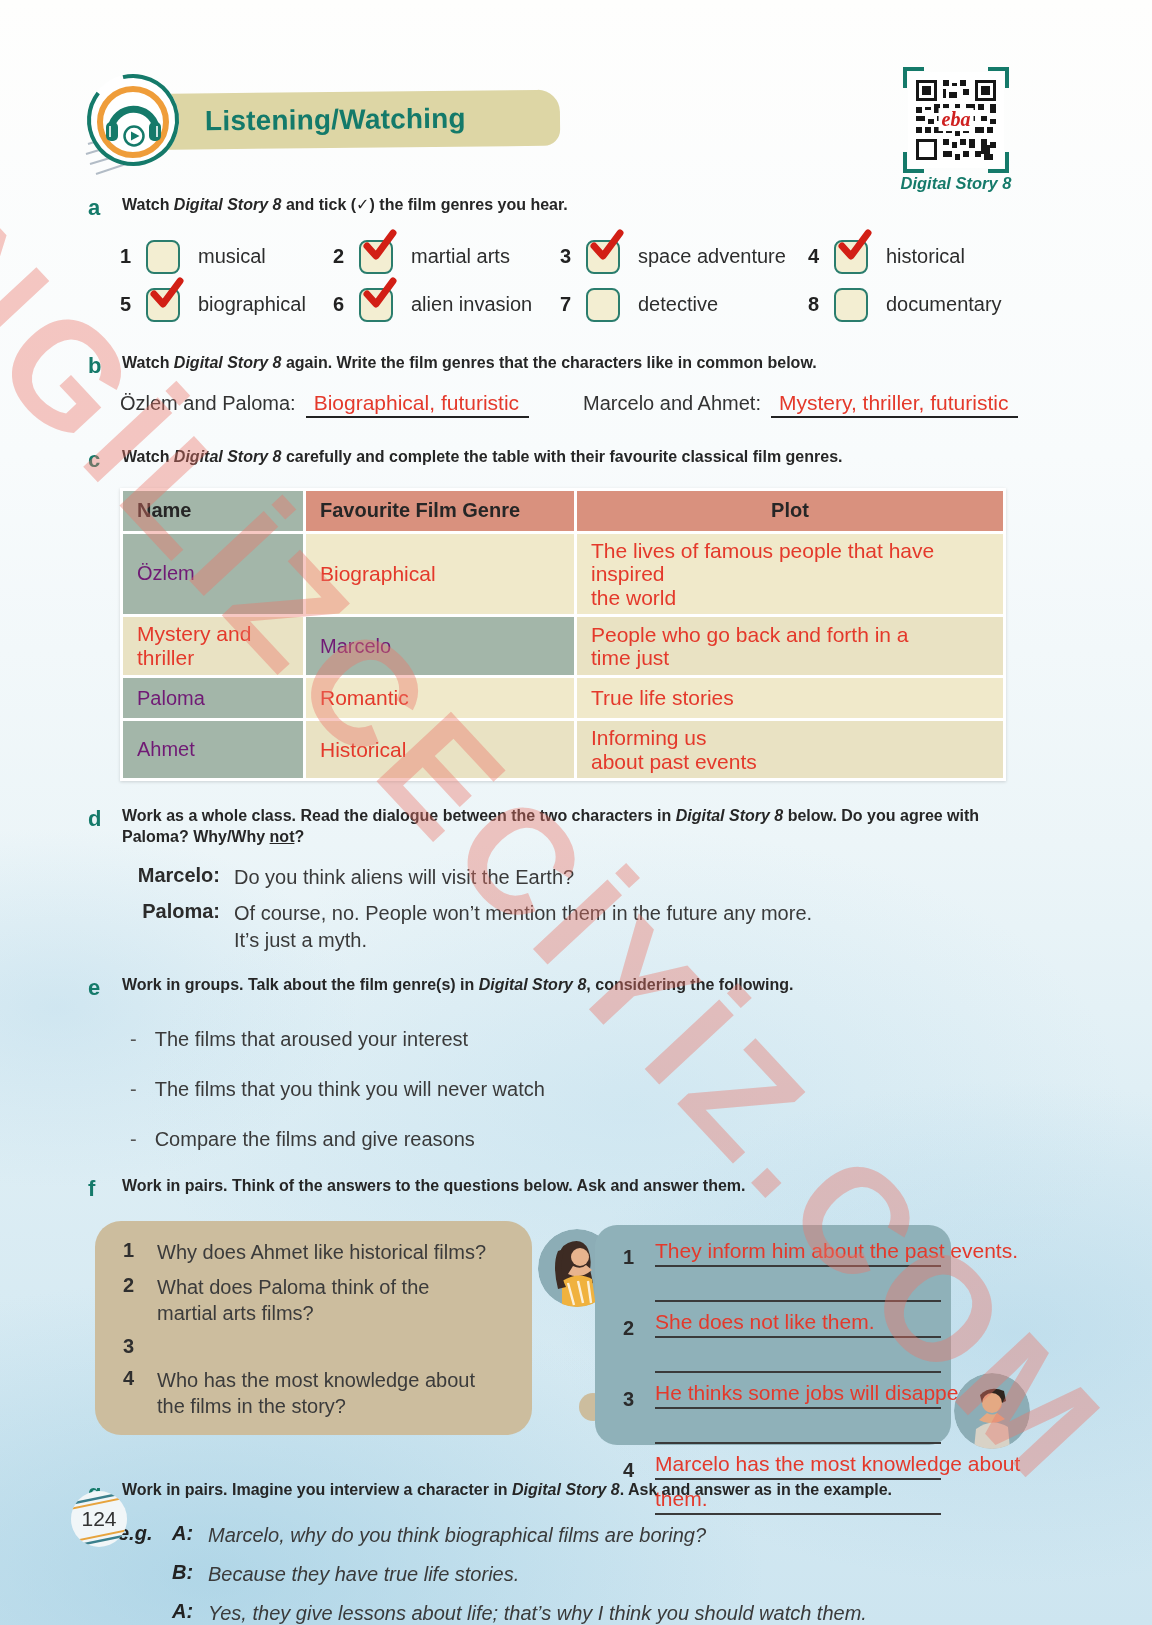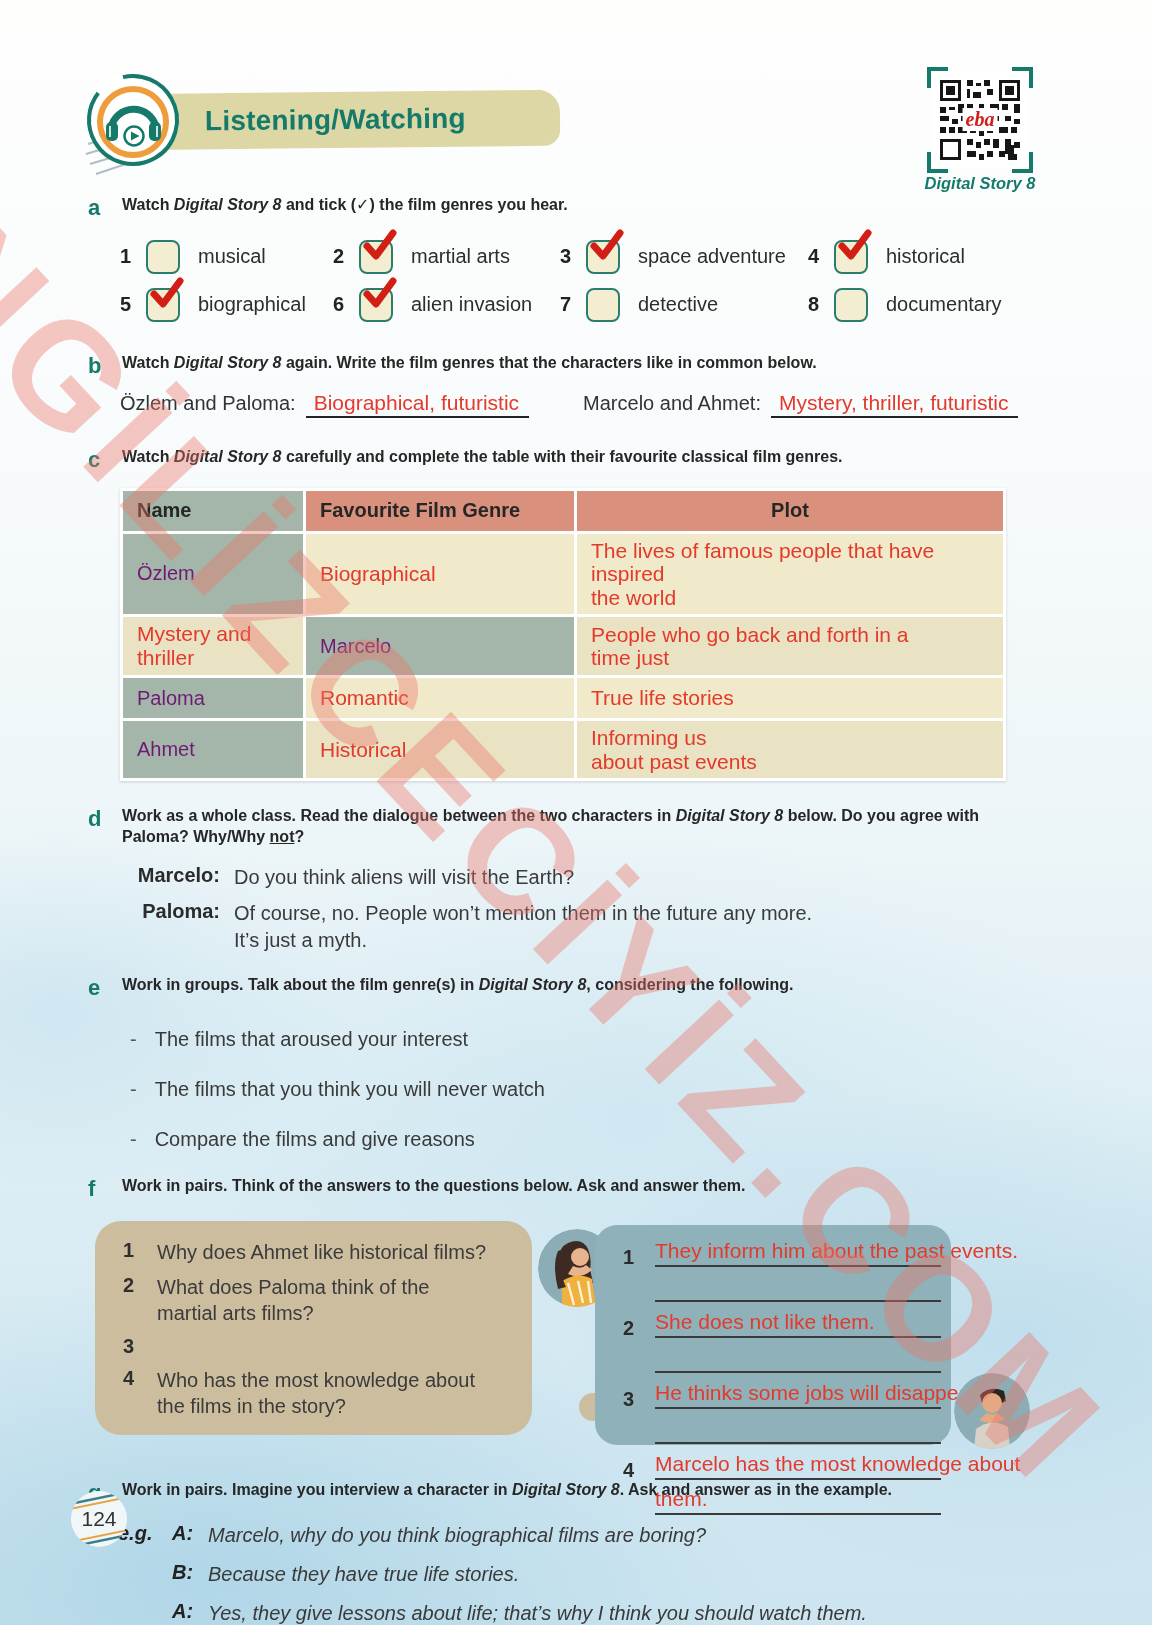--- a/index.html
+++ b/index.html
@@ -13,21 +13,21 @@
       linear-gradient(to bottom,#fefefd 0%,#f8fbfc 28%,#ecf5f8 52%,#dcedf4 72%,#cde5f0 100%);}
   .watermark{position:absolute;left:-28px;top:148px;width:2600px;z-index:6;pointer-events:none;
     transform:rotate(47deg);transform-origin:0 0;white-space:nowrap;
     font-size:148px;font-weight:700;letter-spacing:12px;color:rgba(235,118,106,.40);}
   
   .hdr{position:relative;margin:80px 0 0 88px;height:92px;}
   .hdr-banner{position:absolute;left:22px;top:12px;width:450px;height:56px;background:#ddd6a5;
     border-radius:18px 22px 16px 20px;transform:rotate(-.6deg);display:flex;align-items:center;padding-left:95px;box-sizing:border-box;}
   .hdr-banner h1{margin:0;font-size:28px;font-weight:700;color:#147a6a;letter-spacing:.2px;}
   .hdr-icon{position:absolute;left:-8px;top:-14px;z-index:2;}
-  .qr{position:absolute;left:924px;top:72px;width:112px;z-index:2;text-align:center;}
+  .qr{position:absolute;left:900px;top:72px;width:112px;z-index:2;text-align:center;}
   .qr-frame{position:relative;width:96px;height:96px;margin:0 auto;background:#fff;padding:5px;box-sizing:border-box;}
   .qr-frame .c{position:absolute;width:17px;height:17px;}
   .qr-frame .tl{left:-5px;top:-5px;border-left:4px solid #157a6a;border-top:4px solid #157a6a;}
   .qr-frame .tr{right:-5px;top:-5px;border-right:4px solid #157a6a;border-top:4px solid #157a6a;}
   .qr-frame .bl{left:-5px;bottom:-5px;border-left:4px solid #157a6a;border-bottom:4px solid #157a6a;}
   .qr-frame .br{right:-5px;bottom:-5px;border-right:4px solid #157a6a;border-bottom:4px solid #157a6a;}
   .qr-logo{position:absolute;left:50%;top:50%;transform:translate(-50%,-52%);background:#fff;padding:0 3px;
     color:#cf2020;font-family:"Liberation Serif","DejaVu Serif",serif;font-style:italic;font-weight:700;font-size:20px;}
   .qr-cap{margin-top:6px;color:#157a6a;font-style:italic;font-weight:700;font-size:16.5px;}
   

